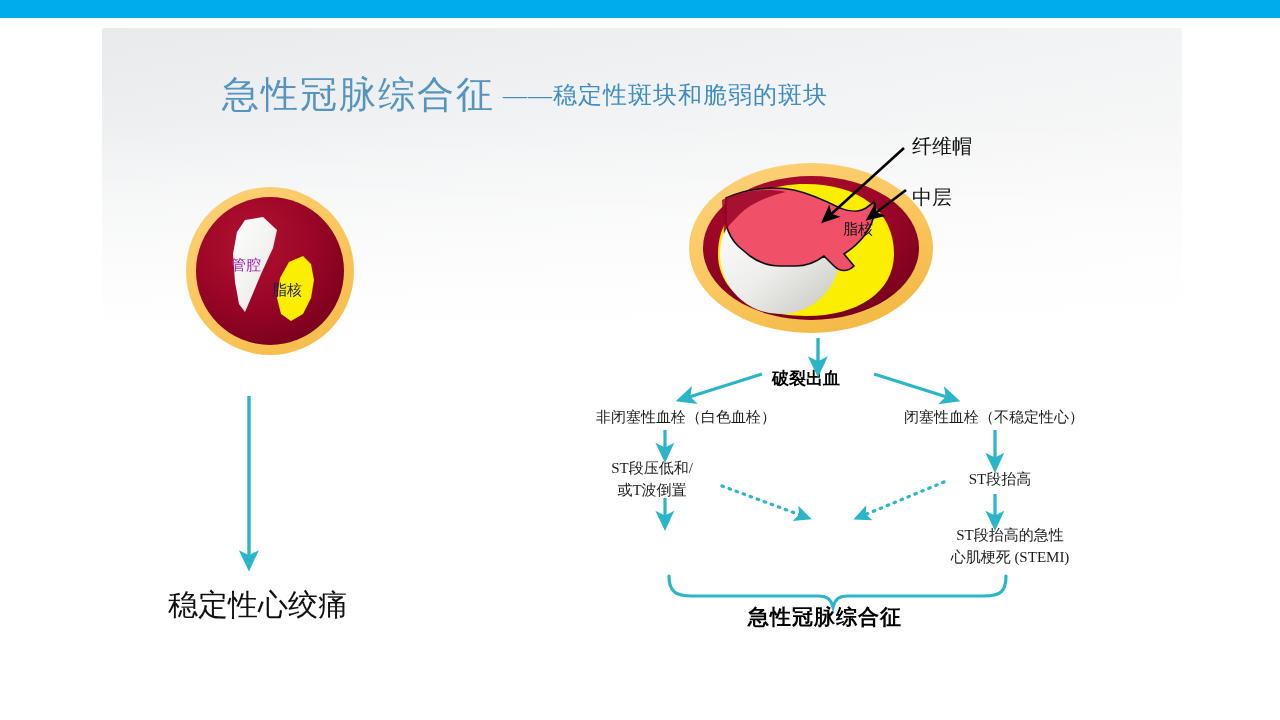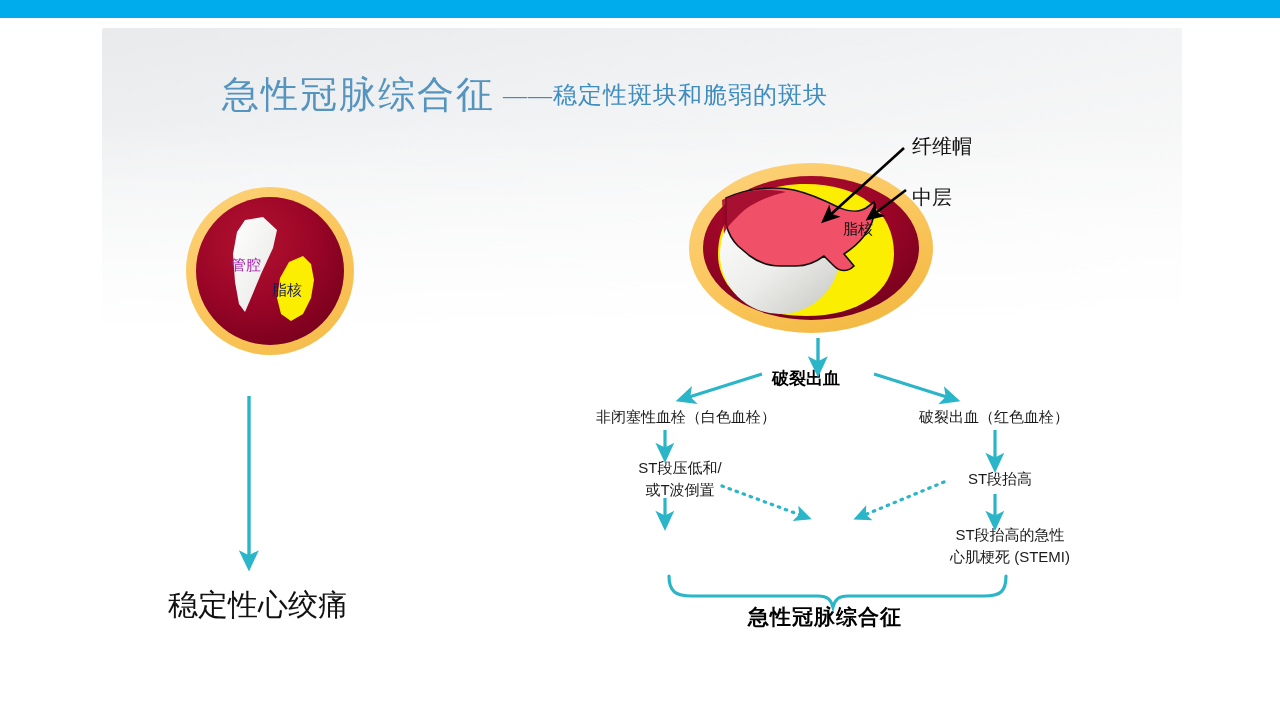--- a/index.html
+++ b/index.html
@@ -70,21 +70,21 @@
     font-family: "Liberation Serif", "DejaVu Serif", serif;
     font-size: 24px;
     color: #3E8CC0;
     letter-spacing: 1px;
     position: relative;
     top: -4px;
     margin-left: 8px;
   }
   .flow-txt {
     position: absolute;
-    font-family: Liberation Sans, sans-serif;
+    font-family: Liberation Serif, serif;
     font-size: 15px;
     color: #1a1a1a;
     text-align: center;
     line-height: 22px;
     white-space: pre-line;
   }
   .bold-blk {
     font-weight: bold;
     color: #000000;
   }
@@ -201,23 +201,23 @@
     <path d="M34 38 C54 28 78 26 98 30 C80 34 62 42 52 52 C44 60 38 66 36 72 Z" fill="#9A0527" opacity="0.85"></path>
   </svg>
   <div class="mini-lbl" style="left:843px; top:220px; color:#111111;">脂核</div>
 
   <div class="mini-lbl" style="left:912px; top:133px; font-size:20px; color:#111111;">纤维帽</div>
   <div class="mini-lbl" style="left:912px; top:184px; font-size:20px; color:#111111;">中层</div>
 
   <div class="flow-txt bold-blk" style="left:772px; top:368px; font-size:17px;">破裂出血</div>
 
   <div class="flow-txt" style="left:566px; top:406px; width:240px;">非闭塞性血栓（白色血栓）</div>
-  <div class="flow-txt" style="left:884px; top:406px; width:220px;">破裂出血（红色血栓）</div>
-
-  <div class="flow-txt" style="left:620px; top:457px; width:120px;">ST段压低和/
+  <div class="flow-txt" style="left:884px; top:406px; width:220px;">闭塞性血栓（不稳定性心）</div>
+
+  <div class="flow-txt" style="left:592px; top:457px; width:120px;">ST段压低和/
 或T波倒置</div>
   <div class="flow-txt" style="left:950px; top:468px; width:100px;">ST段抬高</div>
 
   <div class="flow-txt" style="left:928px; top:524px; width:164px;">ST段抬高的急性
 心肌梗死 (STEMI)</div>
 
   <div class="flow-txt bold-blk" style="left:748px; top:606px; font-size:21px; letter-spacing:1px;">急性冠脉综合征</div>
 
   <div class="big-lbl" style="left:168px; top:585px;">稳定性心绞痛</div>
 

